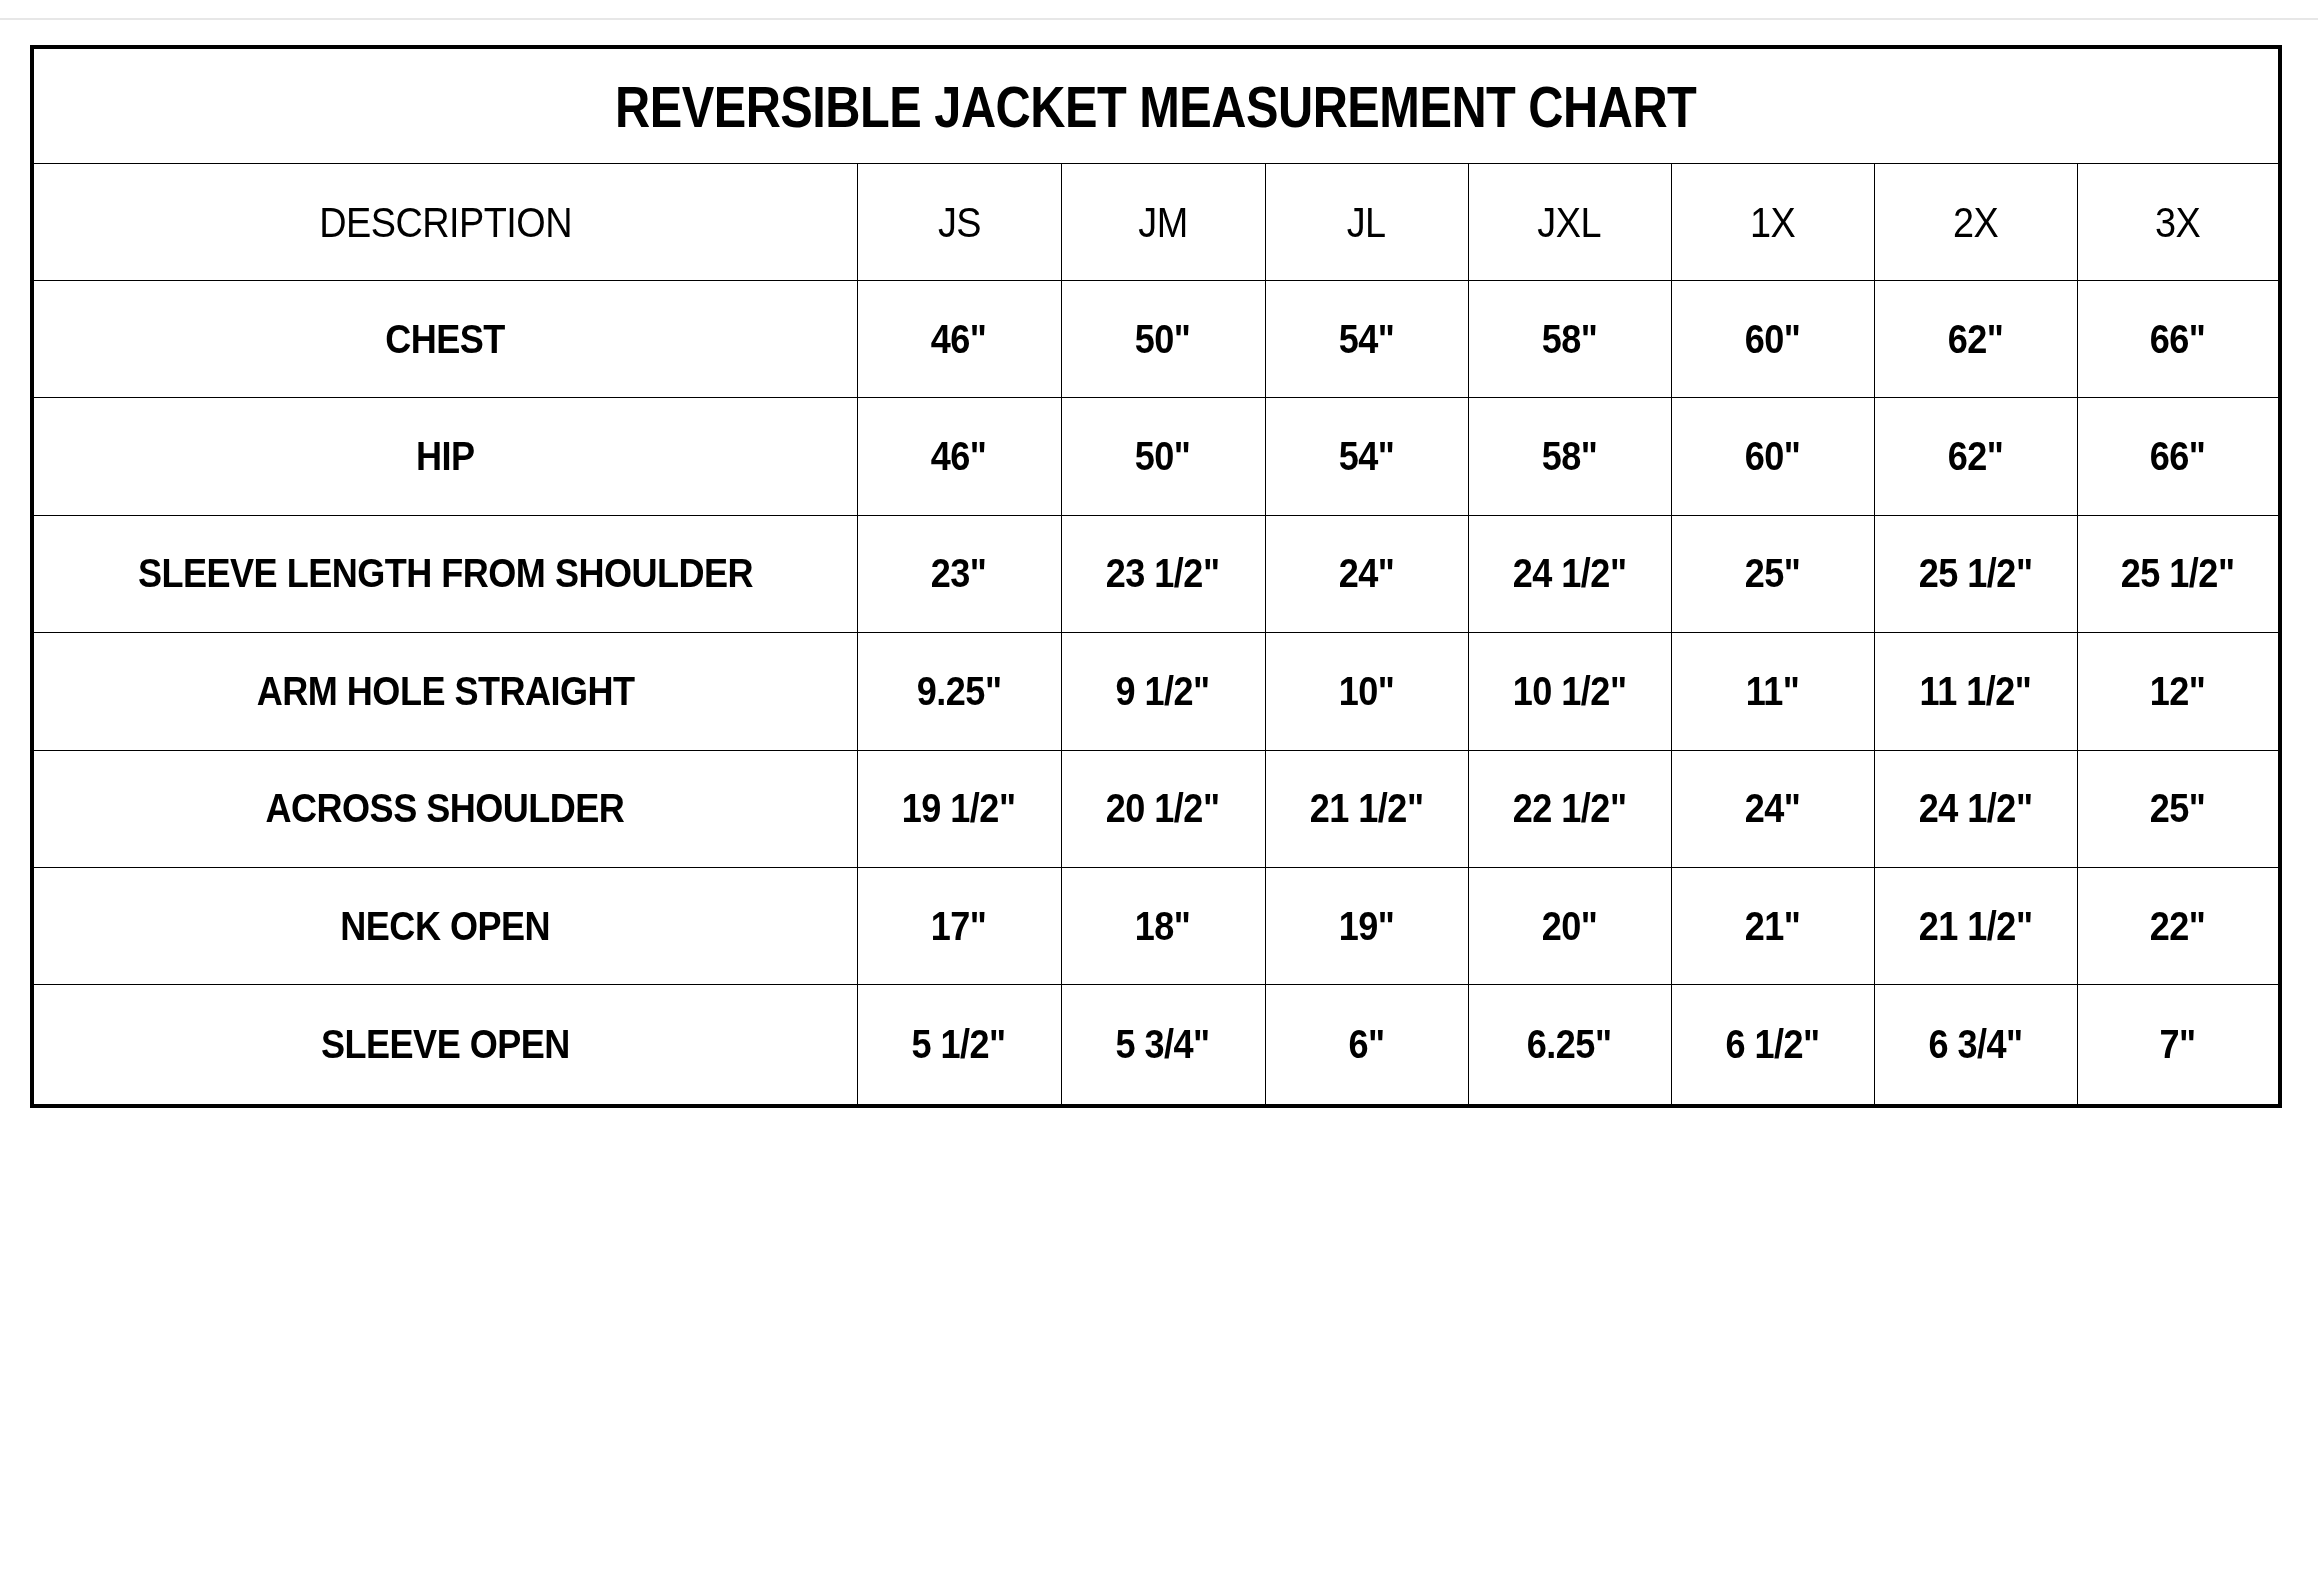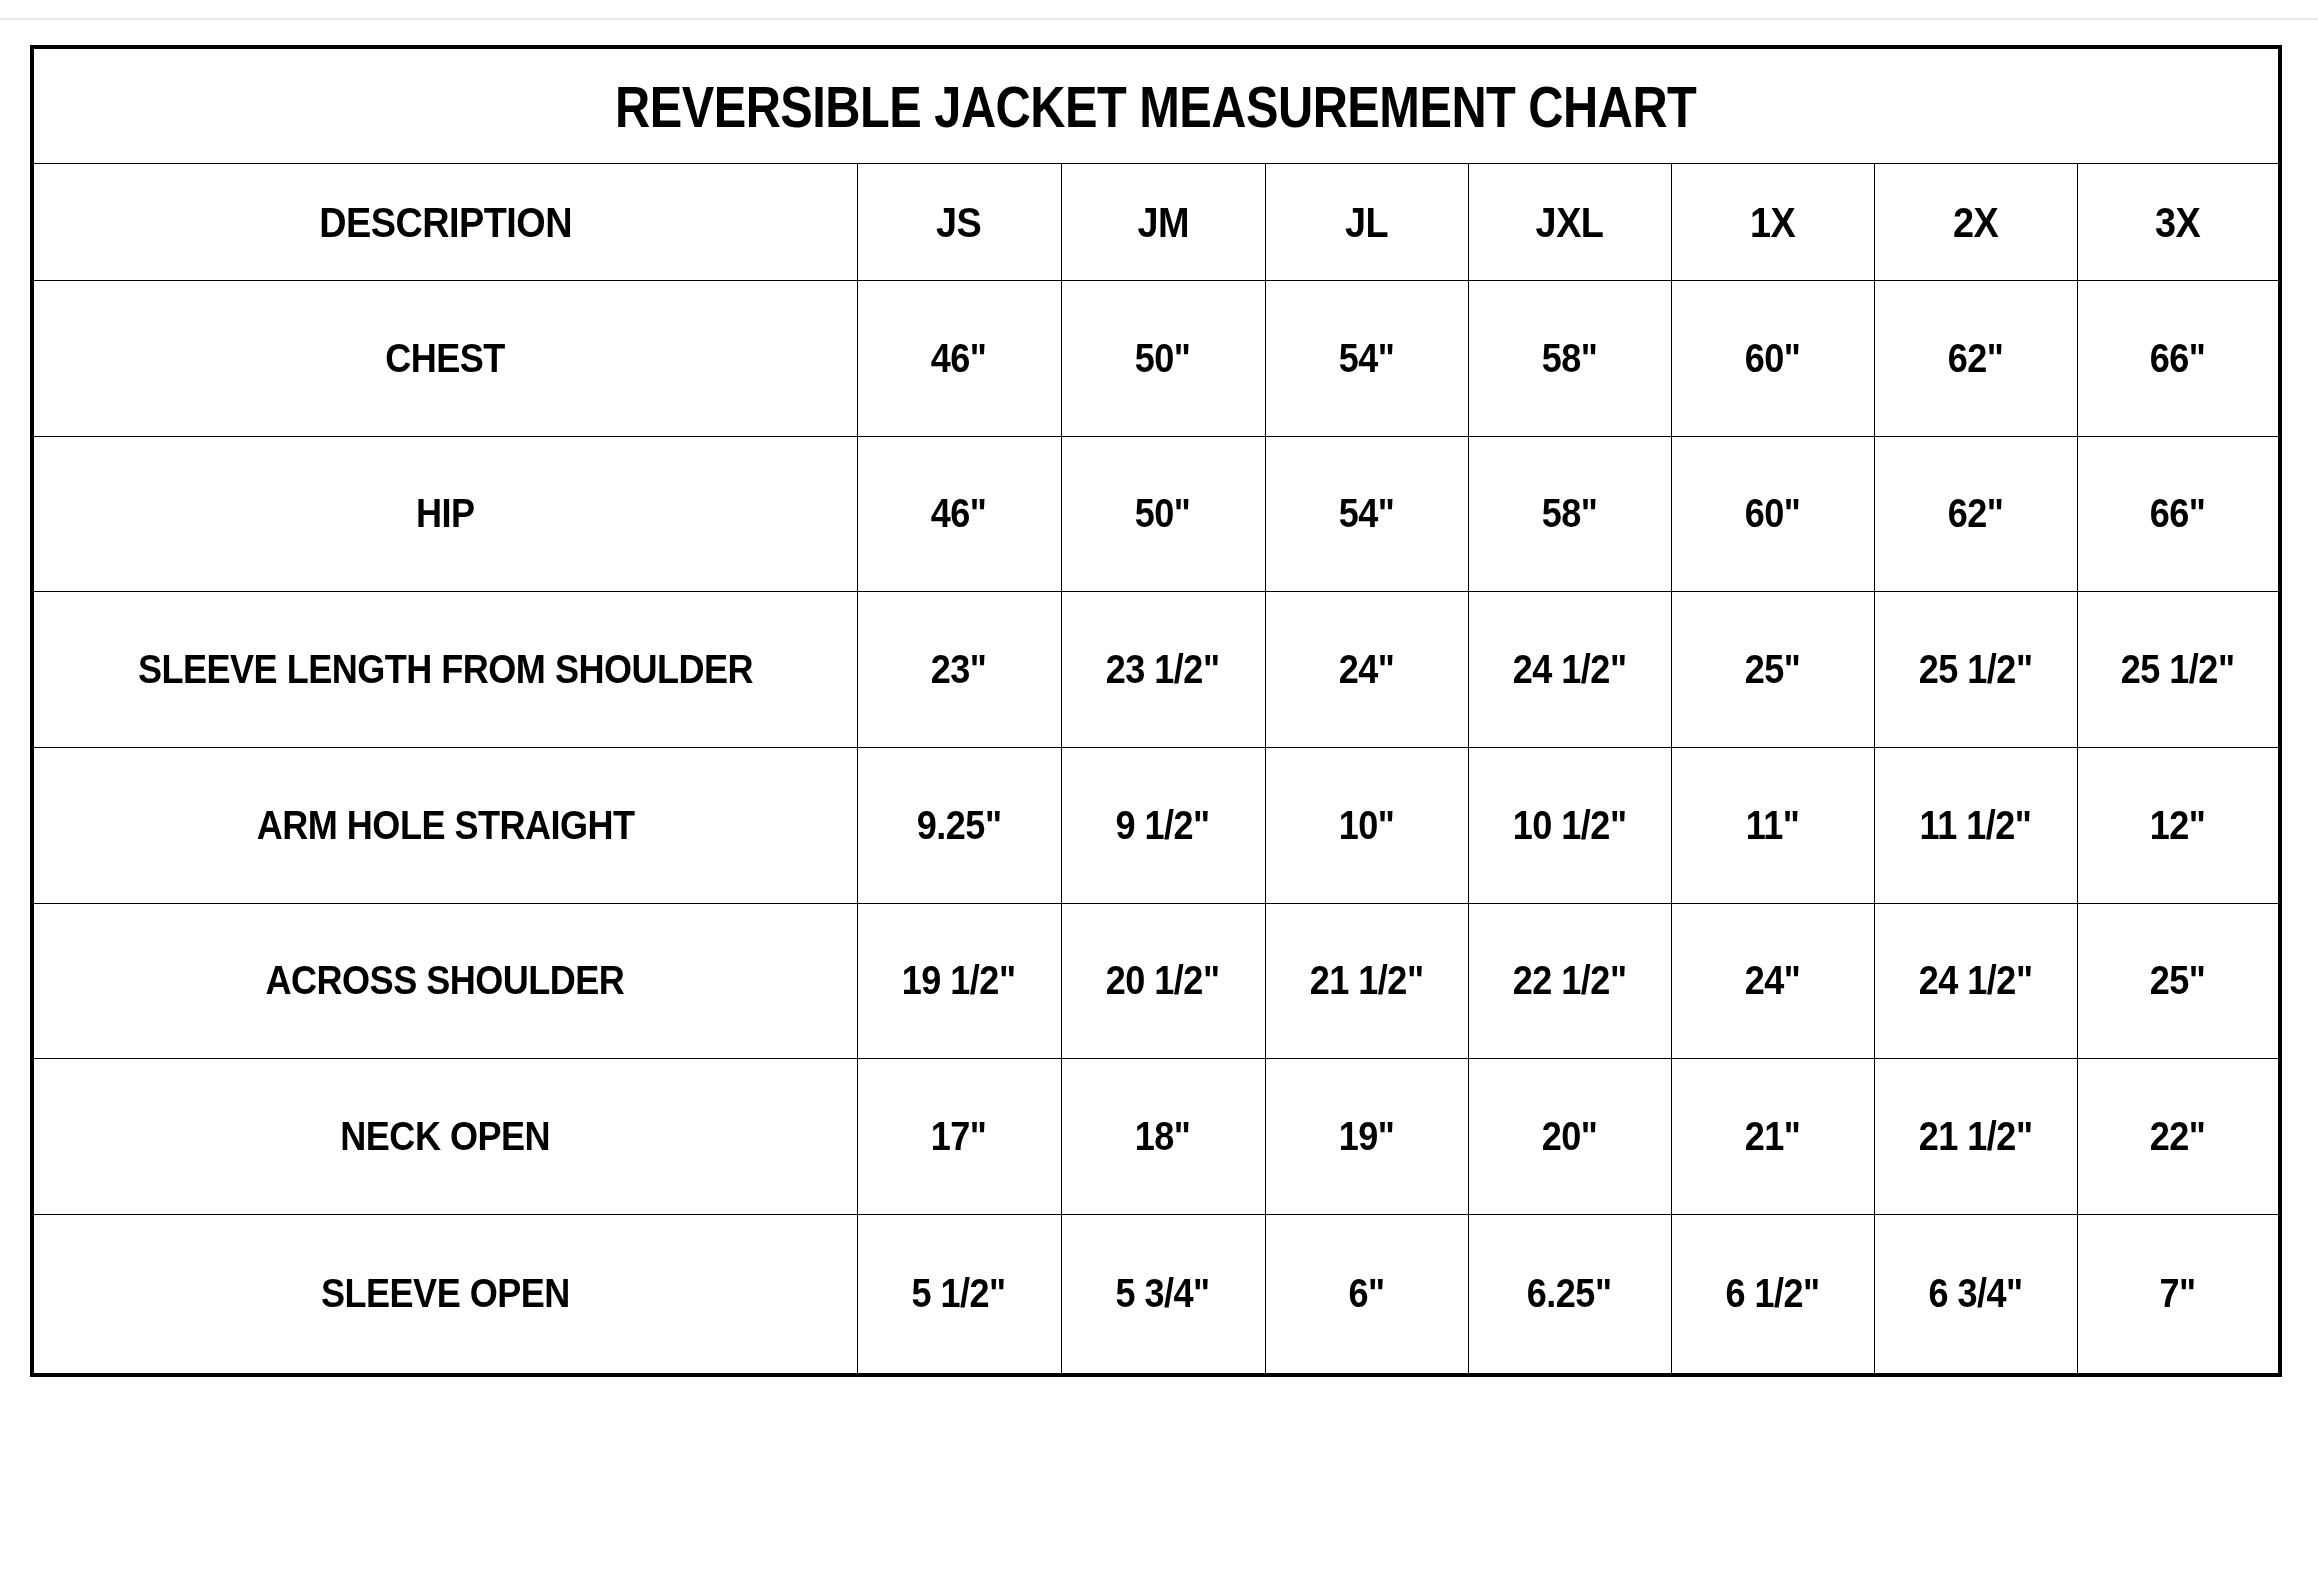--- a/index.html
+++ b/index.html
@@ -17,21 +17,21 @@
     left: 0;
     width: 2319px;
     height: 1.7px;
     background: #e7e7e7;
   }
   table.chart {
     position: absolute;
     left: 30px;
     top: 45px;
     width: 2250px;
-    height: 1332px;
+    height: 1063px;
     border-collapse: collapse;
     table-layout: fixed;
     background: #ffffff;
     border: 4.6px solid #000;
   }
   table.chart th,
   table.chart td {
     border: 1.7px solid #000;
     text-align: center;
     vertical-align: middle;
@@ -39,21 +39,21 @@
     overflow: hidden;
   }
   tr.title-row td {
     height: 114px;
     font-size: 58px;
     font-weight: 700;
   }
   tr.header-row th {
     height: 116px;
     font-size: 43px;
-    font-weight: 700;
+    font-weight: 400;
   }
   tbody td {
     font-size: 41px;
     font-weight: 700;
   }
   
   .cx {
     display: inline-block;
     white-space: nowrap;
     transform: scaleX(0.88);

